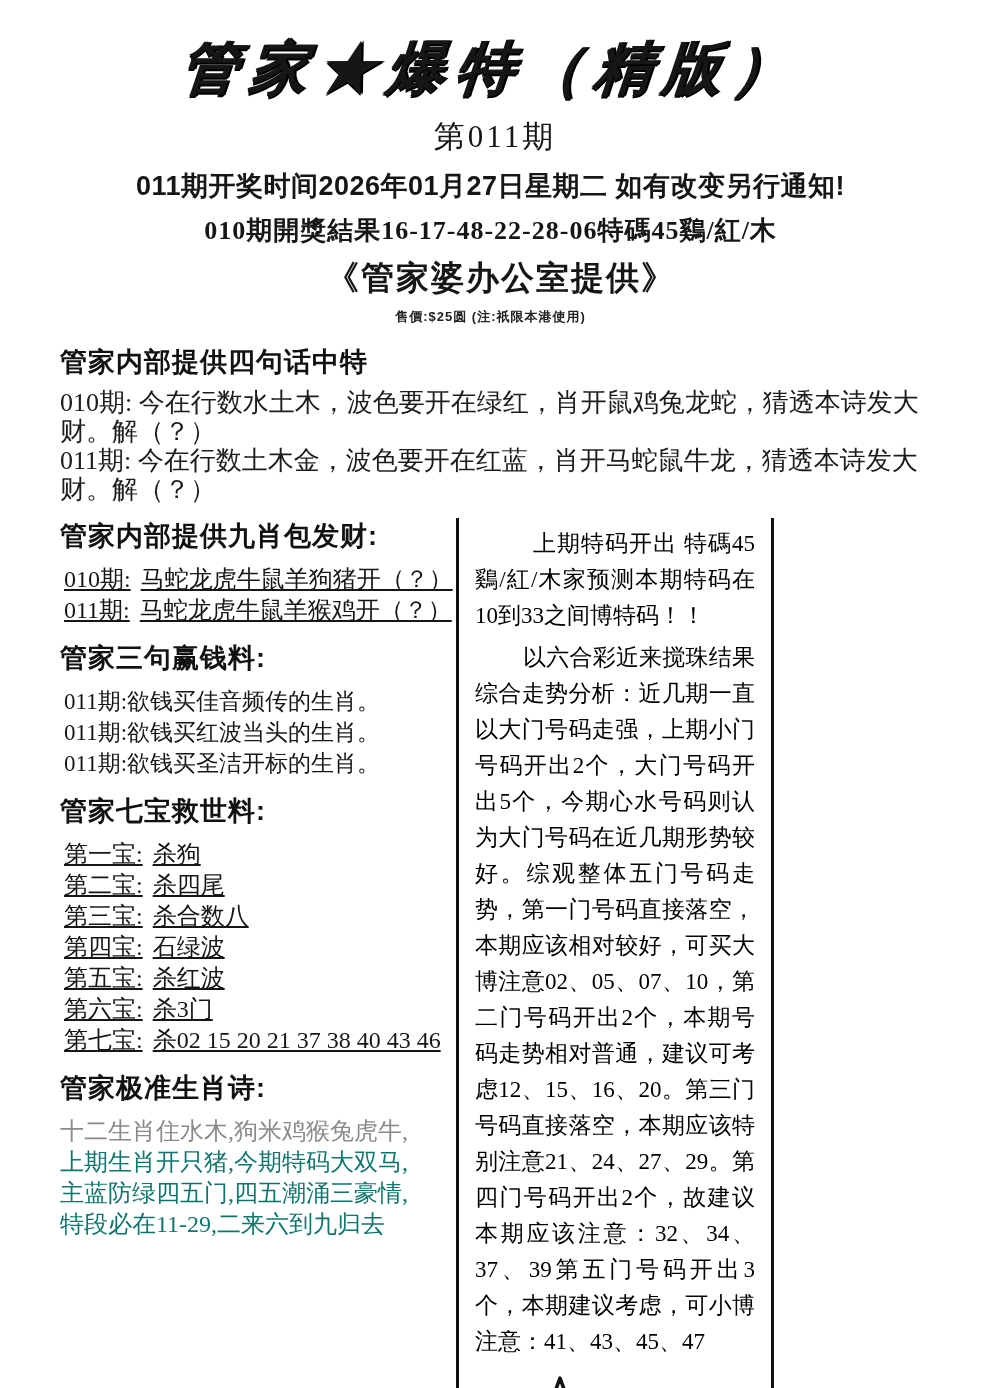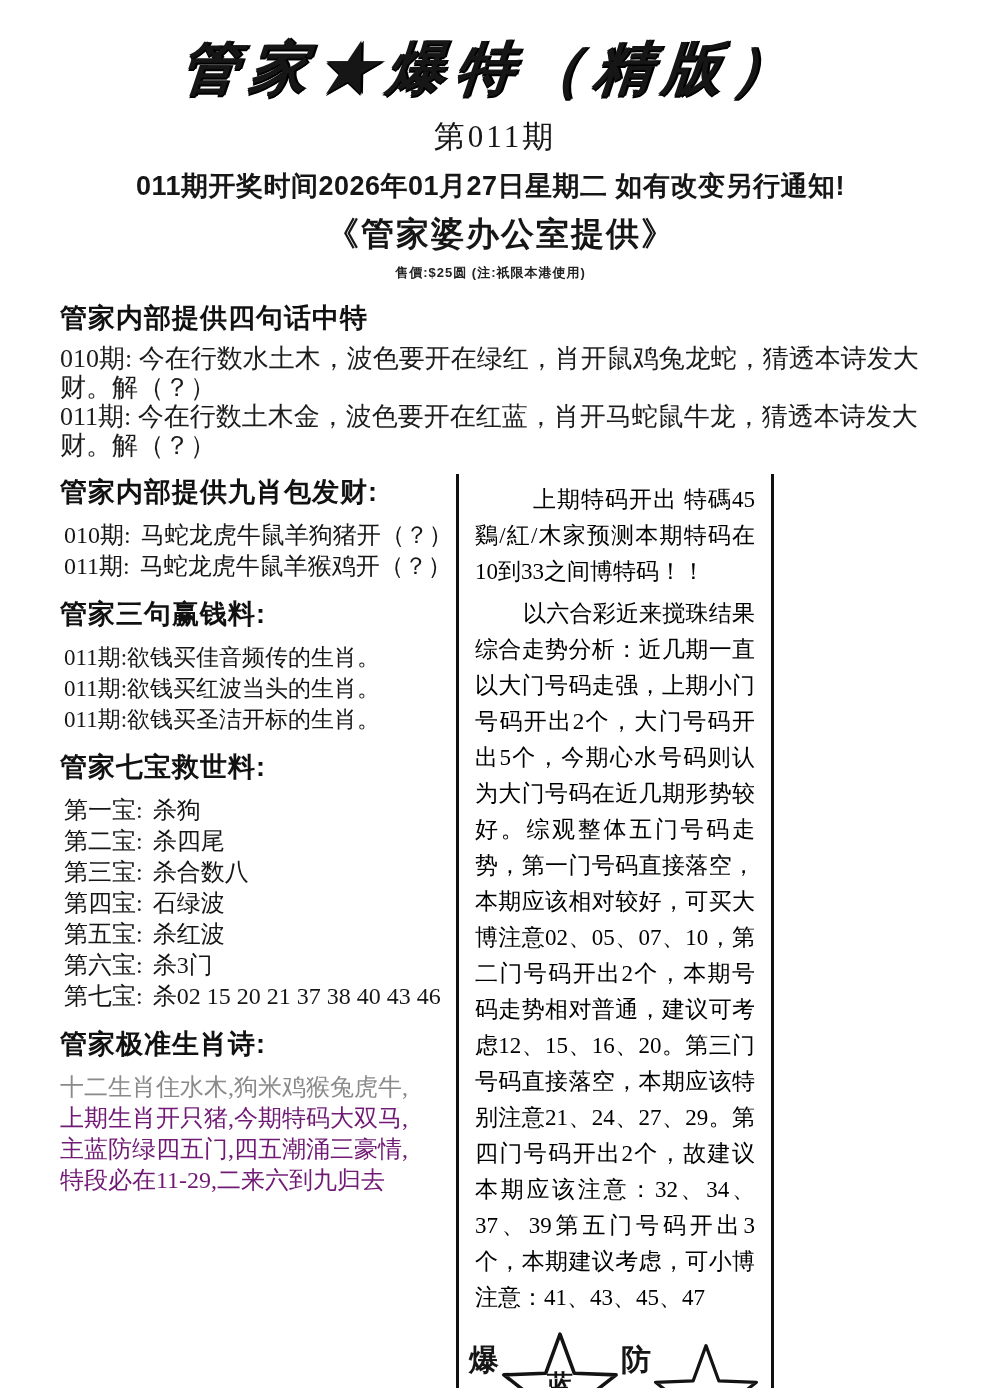--- a/index.html
+++ b/index.html
@@ -66,27 +66,27 @@
   }
   .left-col{width:396px;flex:none;}
   .right-col{
     width:318px;flex:none;
     border-left:3px solid #101010;
     border-right:3px solid #101010;
     padding:2px 10px 4px 10px;
     box-sizing:border-box;
   }
 
-  .kv-row{display:flex;font-size:24px;line-height:31px;margin-left:4px;}
+  .kv-row{display:flex;font-size:24px;line-height:31px;margin-left:4px;text-decoration:underline;}
   .kv-row .k{flex:none;}
   .kv-row .v{margin-left:10px;}
   .left-col .sec{margin-bottom:14px;}
   .left-col .sec-title{margin-bottom:10px;}
   .simple-line{font-size:23px;line-height:31px;margin-left:4px;}
-  .poem-line{font-size:24px;line-height:31px;color:#701a75;}
+  .poem-line{font-size:24px;line-height:31px;color:#0f766e;}
   .poem-line.faded{color:#8a8a8a;}
 
   
   .analysis p{
     margin:6px;font-size:23px;line-height:36px;
     text-align:justify;color:#000000;
   }
   .analysis .p1{text-indent:58px;}
   .analysis .p2{text-indent:48px;}
 
@@ -111,20 +111,21 @@
 </style>
 </head>
 <body>
 
 <div class="page">
 
   <div class="masthead">
     <div class="title">管家★爆特（精版）</div>
     <div class="issue">第011期</div>
     <div class="notice">011期开奖时间2026年01月27日星期二 如有改变另行通知!</div>
+    <div class="last-result">010期開獎結果16-17-48-22-28-06特碼45鷄/紅/木</div>
     <div class="provider">《管家婆办公室提供》</div>
     <div class="price">售價:$25圆 (注:祇限本港使用)</div>
   </div>
 
   <div class="full-sec">
     <h2 class="sec-title">管家内部提供四句话中特</h2>
     <div class="lines">
       <div class="line">010期: 今在行数水土木，波色要开在绿红，肖开鼠鸡兔龙蛇，猜透本诗发大财。解（？）</div>
       <div class="line">011期: 今在行数土木金，波色要开在红蓝，肖开马蛇鼠牛龙，猜透本诗发大财。解（？）</div>
     </div>

